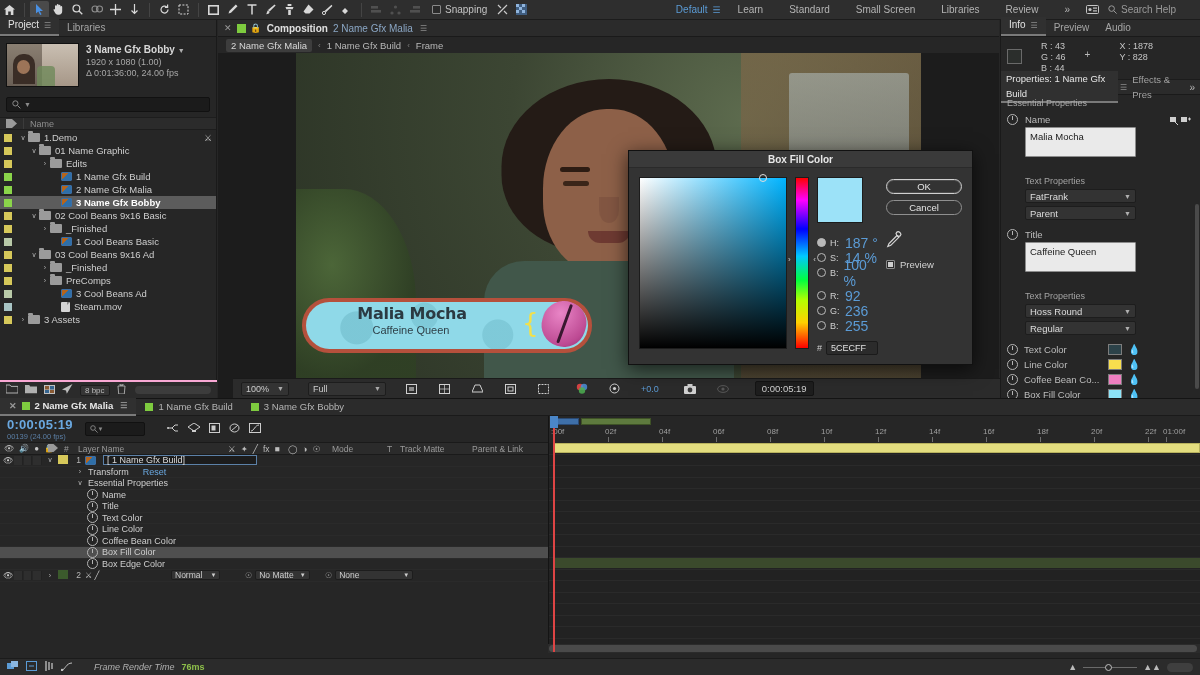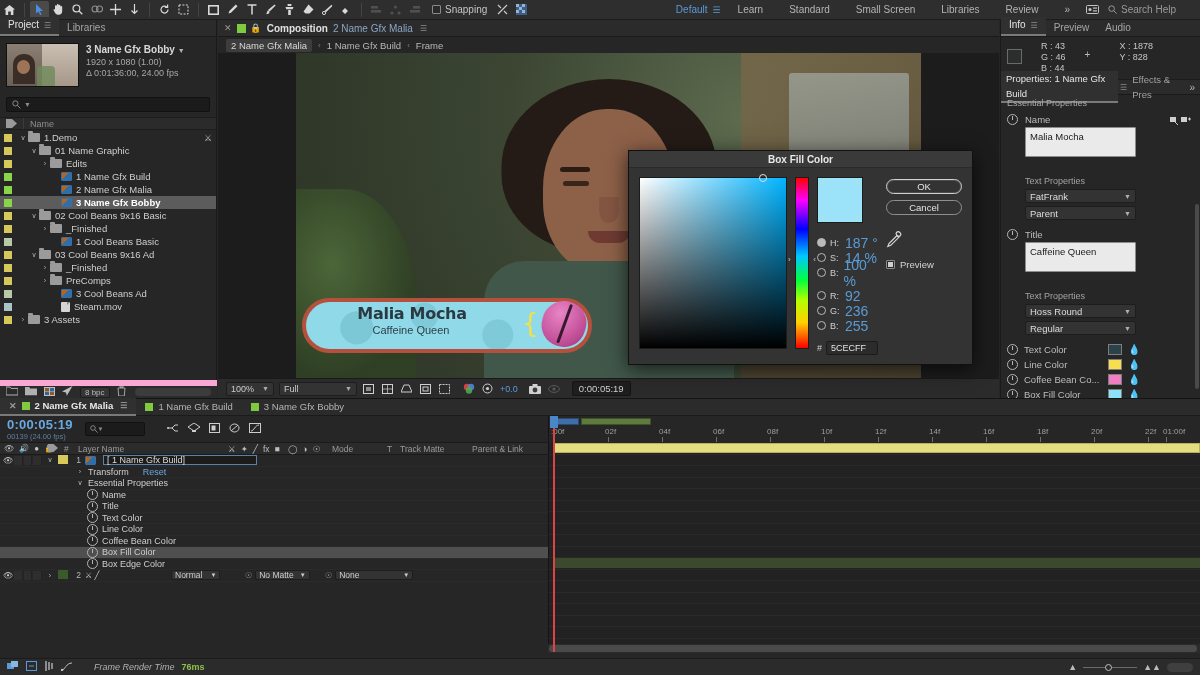--- a/index.html
+++ b/index.html
@@ -100,21 +100,21 @@
   }
   .micon {
     width:9px; height:10px; margin-right:4px; flex:none; background:#d4d4d4; border-radius:1px;
     position:relative;
   }
   .micon:after{content:"";position:absolute;right:0;top:0;border-left:3px solid #888;border-bottom:3px solid transparent;}
   .share-icon{ margin-left:auto; color:#bbb; font-size:9px; }
 
   .proj-footer {
     position:absolute; left:0; bottom:0; width:217px; height:18px; background:#2b2b2b;
-    border-top:6px solid #f9a8d4; display:flex; align-items:center; gap:7px; padding:0 6px;
+    border-top:2px solid #f9a8d4; display:flex; align-items:center; gap:7px; padding:0 6px;
     color:#a8a8a8; font-size:9px;
   }
   .bpc { background:#353535; border:1px solid #1d1d1d; border-radius:2px; padding:0 4px; font-size:8px; color:#bbb;}
   .pf-scroll { flex:1; height:8px; background:#3c3c3c; border-radius:4px; margin-left:2px; }
 
   
   .comp {
     position:absolute; left:218px; top:20px; width:781px; height:378px; background:#1e1e1e;
   }
   .comp-tabbar {
@@ -218,22 +218,22 @@
     position:absolute; right:6px; top:3px; width:44px; height:46px; border-radius:50%/46%;
     background:radial-gradient(ellipse at 35% 30%, #e985c6, #bd4a93 70%, #8e2f70);
     transform:rotate(18deg);
   }
   .bean:after{
     content:""; position:absolute; left:48%; top:5%; width:3px; height:90%;
     background:#3a1830; border-radius:2px; transform:rotate(2deg);
   }
 
   .comp-bottom {
-    position:absolute; left:0; bottom:0; width:781px; height:20px; background:#2b2b2b;
-    border-top:1px solid #1a1a1a; display:flex; align-items:center; gap:5px; padding:0 8px;
+    position:absolute; left:15px; bottom:0; width:781px; height:20px; background:#2b2b2b;
+    border-top:1px solid #1a1a1a; display:flex; align-items:center; gap:19px; padding:0 8px;
   }
   .mini-sel {
     height:14px; background:#333; border:1px solid #1d1d1d; border-radius:2px; color:#ccc;
     font-size:9px; display:flex; align-items:center; padding:0 4px; gap:8px;
   }
   .mini-sel .cv { font-size:7px; color:#aaa; }
   .cb-icon { width:14px; height:14px; display:flex;align-items:center;justify-content:center;
              color:#cfcfcf; font-size:10px;}
   .tc-box { background:#1e1e1e; border:1px solid #141414; border-radius:2px; color:#cfcfcf;
             font-size:9.5px; padding:1px 6px; margin-left:6px;}

